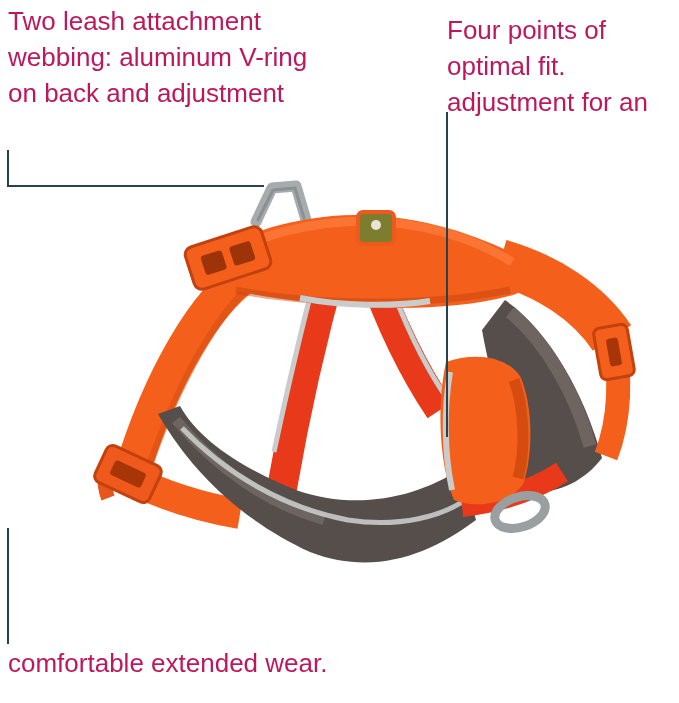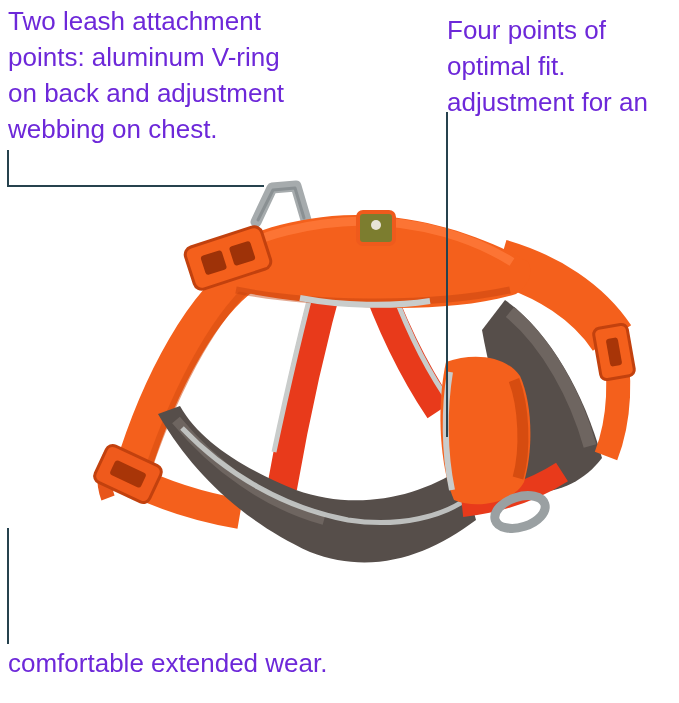--- a/index.html
+++ b/index.html
@@ -6,21 +6,21 @@
   .canvas {
     position: relative;
     width: 679px;
     height: 703px;
     background: #ffffff;
     overflow: hidden;
     font-family: "Liberation Sans", sans-serif;
   }
   .callout {
     position: absolute;
-    color: #6d28d9;
+    color: #be185d;
     font-size: 26px;
     line-height: 36px;
     font-weight: 400;
   }
   .callout span { display: block; white-space: nowrap; }
   .callout.bottom { line-height: 34px; }
   .leader { position: absolute; background: #26424e; }
   #leader-tl-v { left: 7px;  top: 150px; width: 2px;  height: 37px; }
   #leader-tl-h { left: 7px;  top: 185px; width: 257px; height: 2px; }
   #leader-tr-v { left: 446px; top: 112px; width: 2px; height: 325px; }
@@ -125,23 +125,22 @@
     </g>
   </svg>
 
   <div class="leader" id="leader-tl-v"></div>
   <div class="leader" id="leader-tl-h"></div>
   <div class="leader" id="leader-tr-v"></div>
   <div class="leader" id="leader-bl-v"></div>
 
   <div class="callout" id="co-tl">
     <span>Two leash attachment</span>
-    <span>points: aluminum V-ring</span>
+    <span>webbing: aluminum V-ring</span>
     <span>on back and adjustment</span>
-    <span>webbing on chest.</span>
   </div>
 
   <div class="callout" id="co-tr">
     <span>Four points of</span>
     <span>optimal fit.</span>
     <span>adjustment for an</span>
   </div>
 
   <div class="callout bottom" id="co-bl">
     <span>comfortable extended wear.</span>

